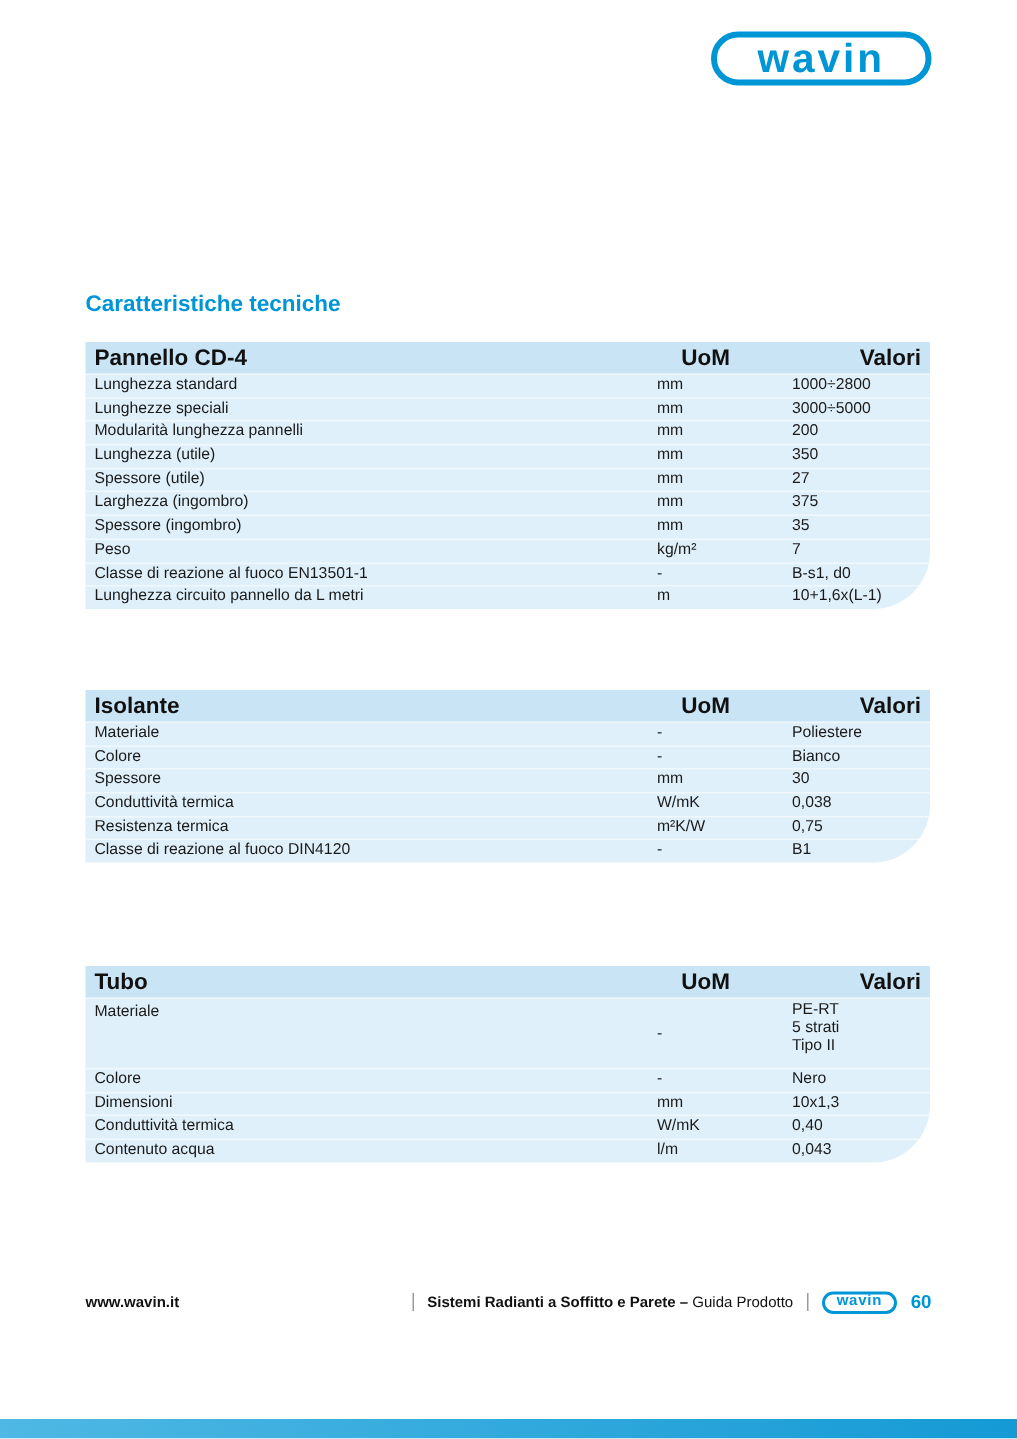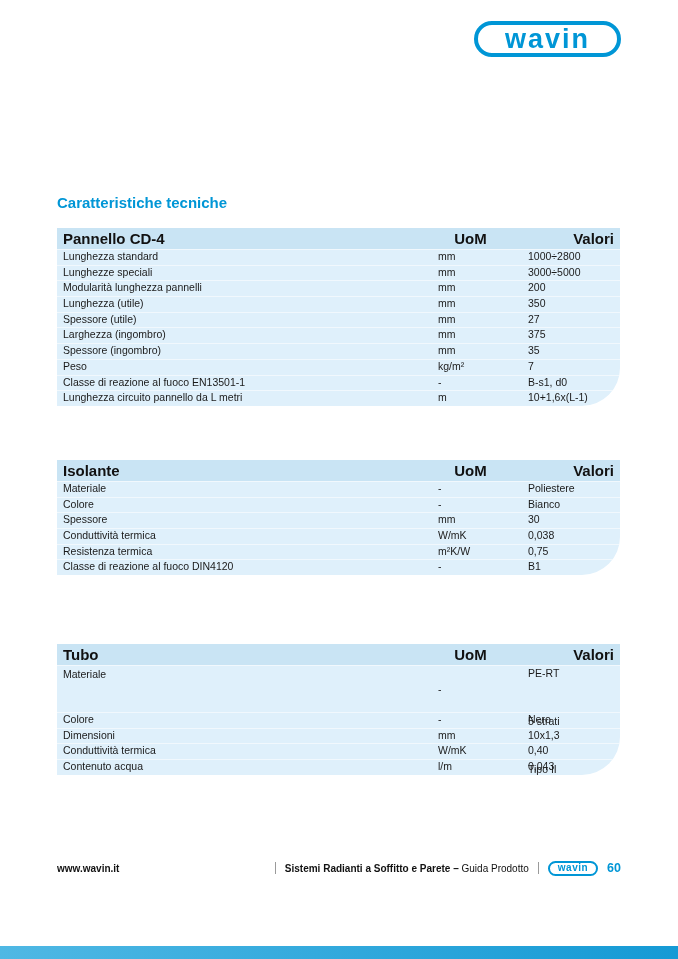--- a/index.html
+++ b/index.html
@@ -52,21 +52,21 @@
   }
   .c-label { width: 381px; padding-left: 6px; }
   .c-uom   { width: 90px; }
   .c-val   { flex: 1; padding-right: 6px; }
 
   .row-multi { height: 47px; align-items: stretch; }
   .row-multi .c-label { padding-top: 2px; }
   .row-multi .c-uom { display: flex; align-items: center; }
   .row-multi .c-val {
     display: flex; flex-direction: column; justify-content: flex-start;
-    padding-top: 1px; padding-bottom: 1px; gap: 36px;
+    padding-top: 1px; padding-bottom: 1px;
   }
 
   
   .footer {
     position: absolute; left: 57px; right: 57px; top: 859px; height: 18px;
     display: flex; align-items: center; font-size: 10px; color: #111;
   }
   .site { font-weight: bold; }
   .f-right { margin-left: auto; display: flex; align-items: center; gap: 9px; text-align: right; }
   .vdiv { width: 1px; height: 12px; background: #9a9a9a; }

